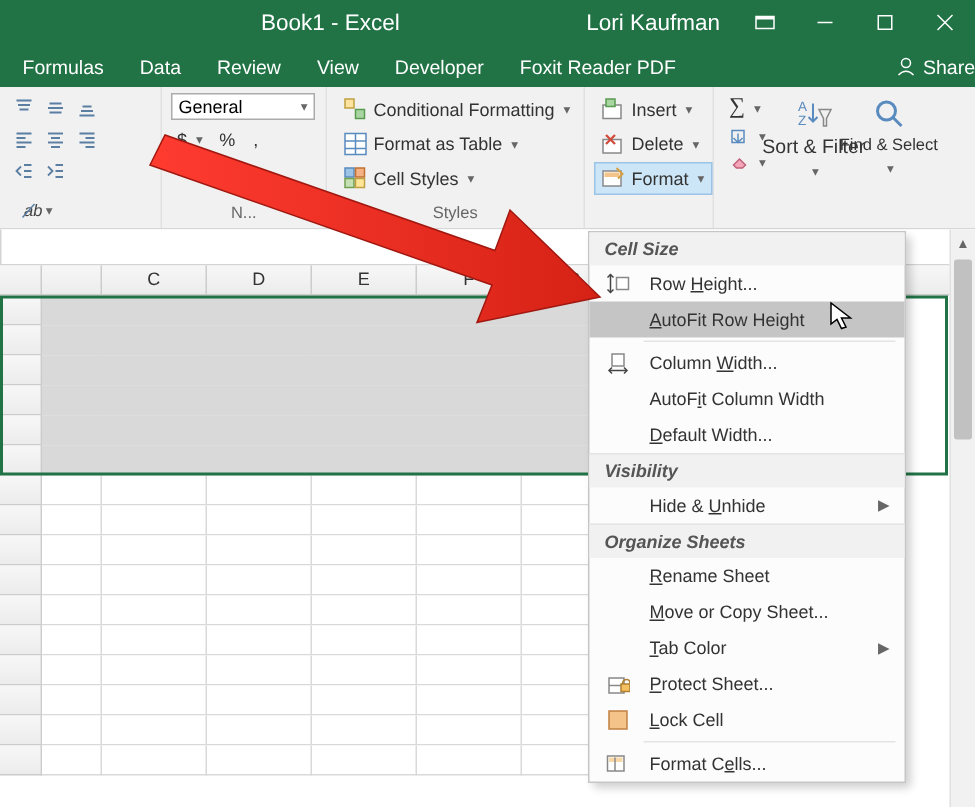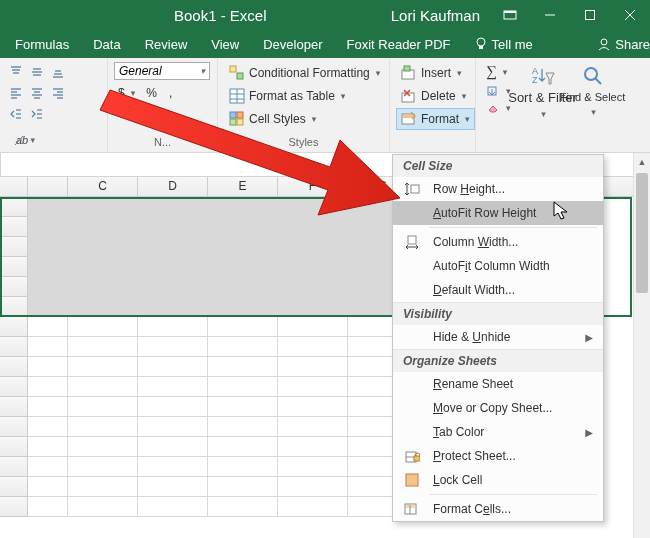--- a/index.html
+++ b/index.html
@@ -109,27 +109,20 @@
   </div>
 </div>
 
 <div class="menubar">
   <div class="tab">Formulas</div>
   <div class="tab">Data</div>
   <div class="tab">Review</div>
   <div class="tab">View</div>
   <div class="tab">Developer</div>
   <div class="tab">Foxit Reader PDF</div>
-  <div class="tellme">
-    <svg width="14" height="14">
-        <circle cx="7" cy="5" r="4" fill="none" stroke="#fff" stroke-width="1"></circle>
-        <rect x="5" y="9" width="4" height="3" fill="#fff"></rect>
-      </svg>
-    <span>Tell me</span>
-  </div>
   <div class="share">
     <svg width="14" height="14">
         <circle cx="7" cy="5" r="3" fill="none" stroke="#fff" stroke-width="1"></circle>
         <path d="M2 13 Q7 8 12 13" fill="none" stroke="#fff" stroke-width="1"></path>
       </svg>
     <span>Share</span>
   </div>
 </div>
 
 <div class="ribbon">
@@ -242,21 +235,21 @@
             </svg>
             <span class="dd">▾</span>
           </div>
       </div>
     </div>
     <div class="label">Alignment</div>
   </div>
 
   <div class="ribbon-group" style="width:110px;">
     <div class="body" style="flex-direction:column;gap:4px;">
-      <div class="dropdown-box" style="width:96px;font-style:italic;">
+      <div class="dropdown-box" style="width:96px;">
         <span>General</span>
         <span class="dd">▾</span>
       </div>
       <div style="display:flex;gap:2px;">
         <div class="rbtn" style="padding:1px 3px">$<span class="dd">▾</span></div>
         <div class="rbtn" style="padding:1px 4px">%</div>
         <div class="rbtn" style="padding:1px 4px">,</div>
       </div>
       <div style="display:flex;gap:2px;">
         <div class="rbtn" style="padding:1px 3px">

